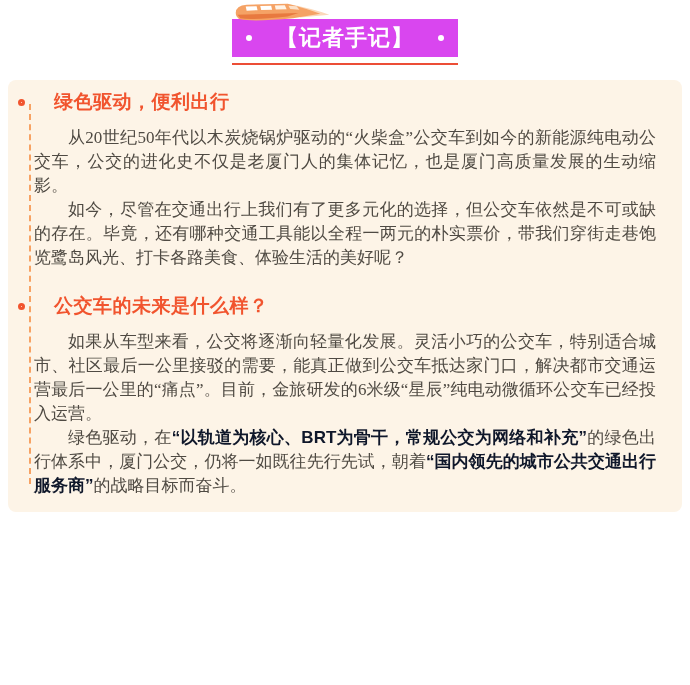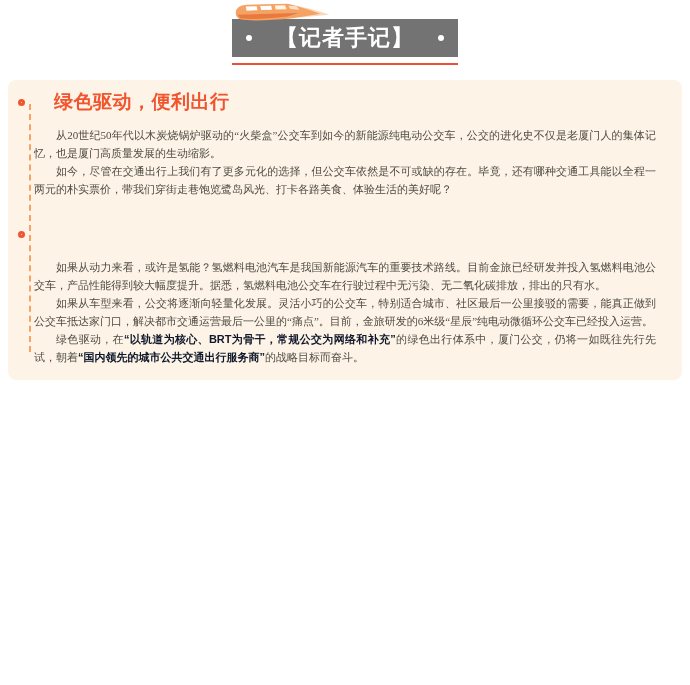--- a/index.html
+++ b/index.html
@@ -11,21 +11,21 @@
   }
 
   
   .badge-wrap {
     position:relative;
     width:226px;
     margin:19px auto 0 auto;
   }
   .badge {
     height:38px;
-    background:#737373;
+    background:#d946ef;
     display:flex;
     align-items:center;
     justify-content:center;
     gap:24px;
   }
   .badge-dot {
     width:6px; height:6px;
     border-radius:50%;
     background:#ffffff;
     flex:0 0 auto;
@@ -85,22 +85,22 @@
     color:#f1542e;
     font-family:"Liberation Sans","DejaVu Sans",sans-serif;
     font-weight:bold;
     font-size:19px;
     letter-spacing:0.5px;
     white-space:nowrap;
   }
   .section-2 { margin-top:24px; }
 
   p.body-para {
-    font-size:11px;
-    line-height:18px;
+    font-size:17px;
+    line-height:24px;
     color:#4f4a43;
     text-indent:2em;
     text-align:justify;
   }
   .seg-em {
     color:#0f172a;
     font-weight:bold;
     font-family:"Liberation Sans","DejaVu Sans",sans-serif;
   }
 </style>
@@ -133,18 +133,18 @@
       <span class="bullet-ring"></span>
       <h2 class="section-title">绿色驱动，便利出行</h2>
     </div>
     <p class="body-para">从20世纪50年代以木炭烧锅炉驱动的“火柴盒”公交车到如今的新能源纯电动公交车，公交的进化史不仅是老厦门人的集体记忆，也是厦门高质量发展的生动缩影。</p>
     <p class="body-para">如今，尽管在交通出行上我们有了更多元化的选择，但公交车依然是不可或缺的存在。毕竟，还有哪种交通工具能以全程一两元的朴实票价，带我们穿街走巷饱览鹭岛风光、打卡各路美食、体验生活的美好呢？</p>
   </div>
 
   <div class="section section-2">
     <div class="section-title-row">
       <span class="bullet-ring"></span>
+      <h2 class="section-title">公交车的未来是什么样？</h2>
     </div>
-    <p class="body-para">如果从动力来看，或许是氢能？氢燃料电池汽车是我国新能源汽车的重要技术路线。目前金旅已经研发并投入氢燃料电池公交车，产品性能得到较大幅度提升。据悉，氢燃料电池公交车在行驶过程中无污染、无二氧化碳排放，排出的只有水。</p>
     <p class="body-para">如果从车型来看，公交将逐渐向轻量化发展。灵活小巧的公交车，特别适合城市、社区最后一公里接驳的需要，能真正做到公交车抵达家门口，解决都市交通运营最后一公里的“痛点”。目前，金旅研发的6米级“星辰”纯电动微循环公交车已经投入运营。</p>
     <p class="body-para"><span>绿色驱动，在</span><span class="seg-em">“以轨道为核心、BRT为骨干，常规公交为网络和补充”</span><span>的绿色出行体系中，厦门公交，仍将一如既往先行先试，朝着</span><span class="seg-em">“国内领先的城市公共交通出行服务商”</span><span>的战略目标而奋斗。</span></p>
   </div>
 </div>
 
 </body></html>

